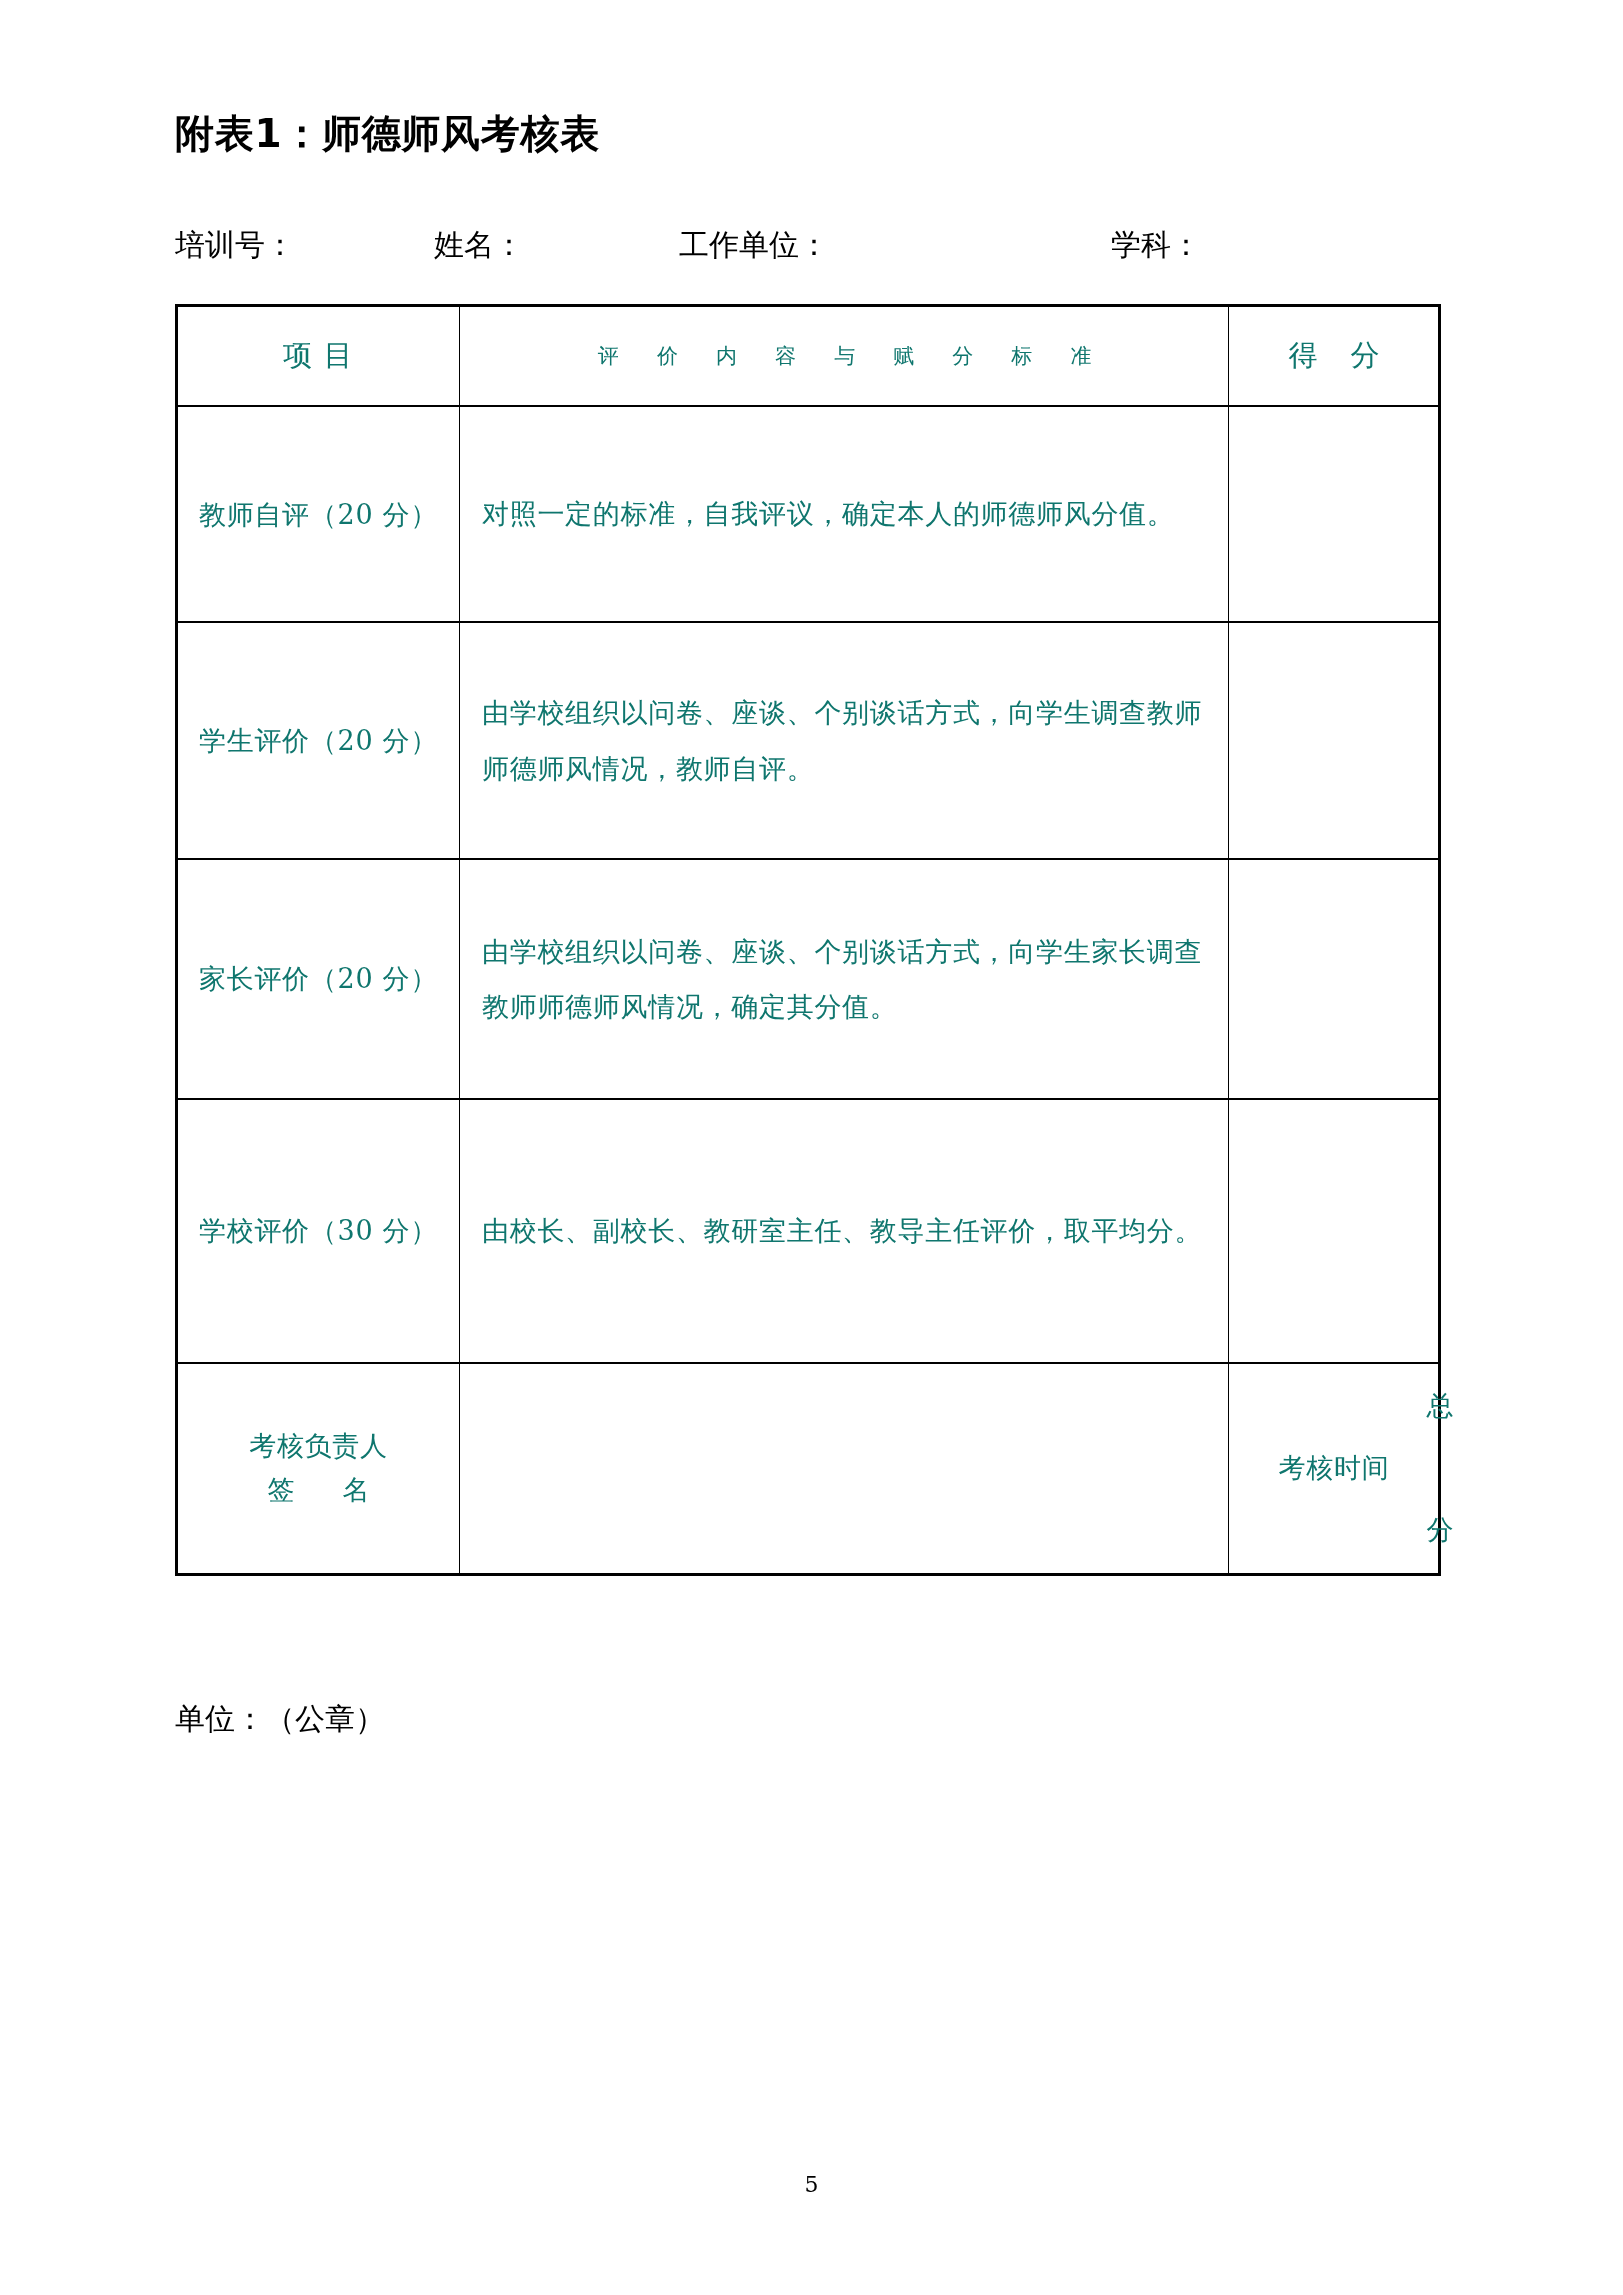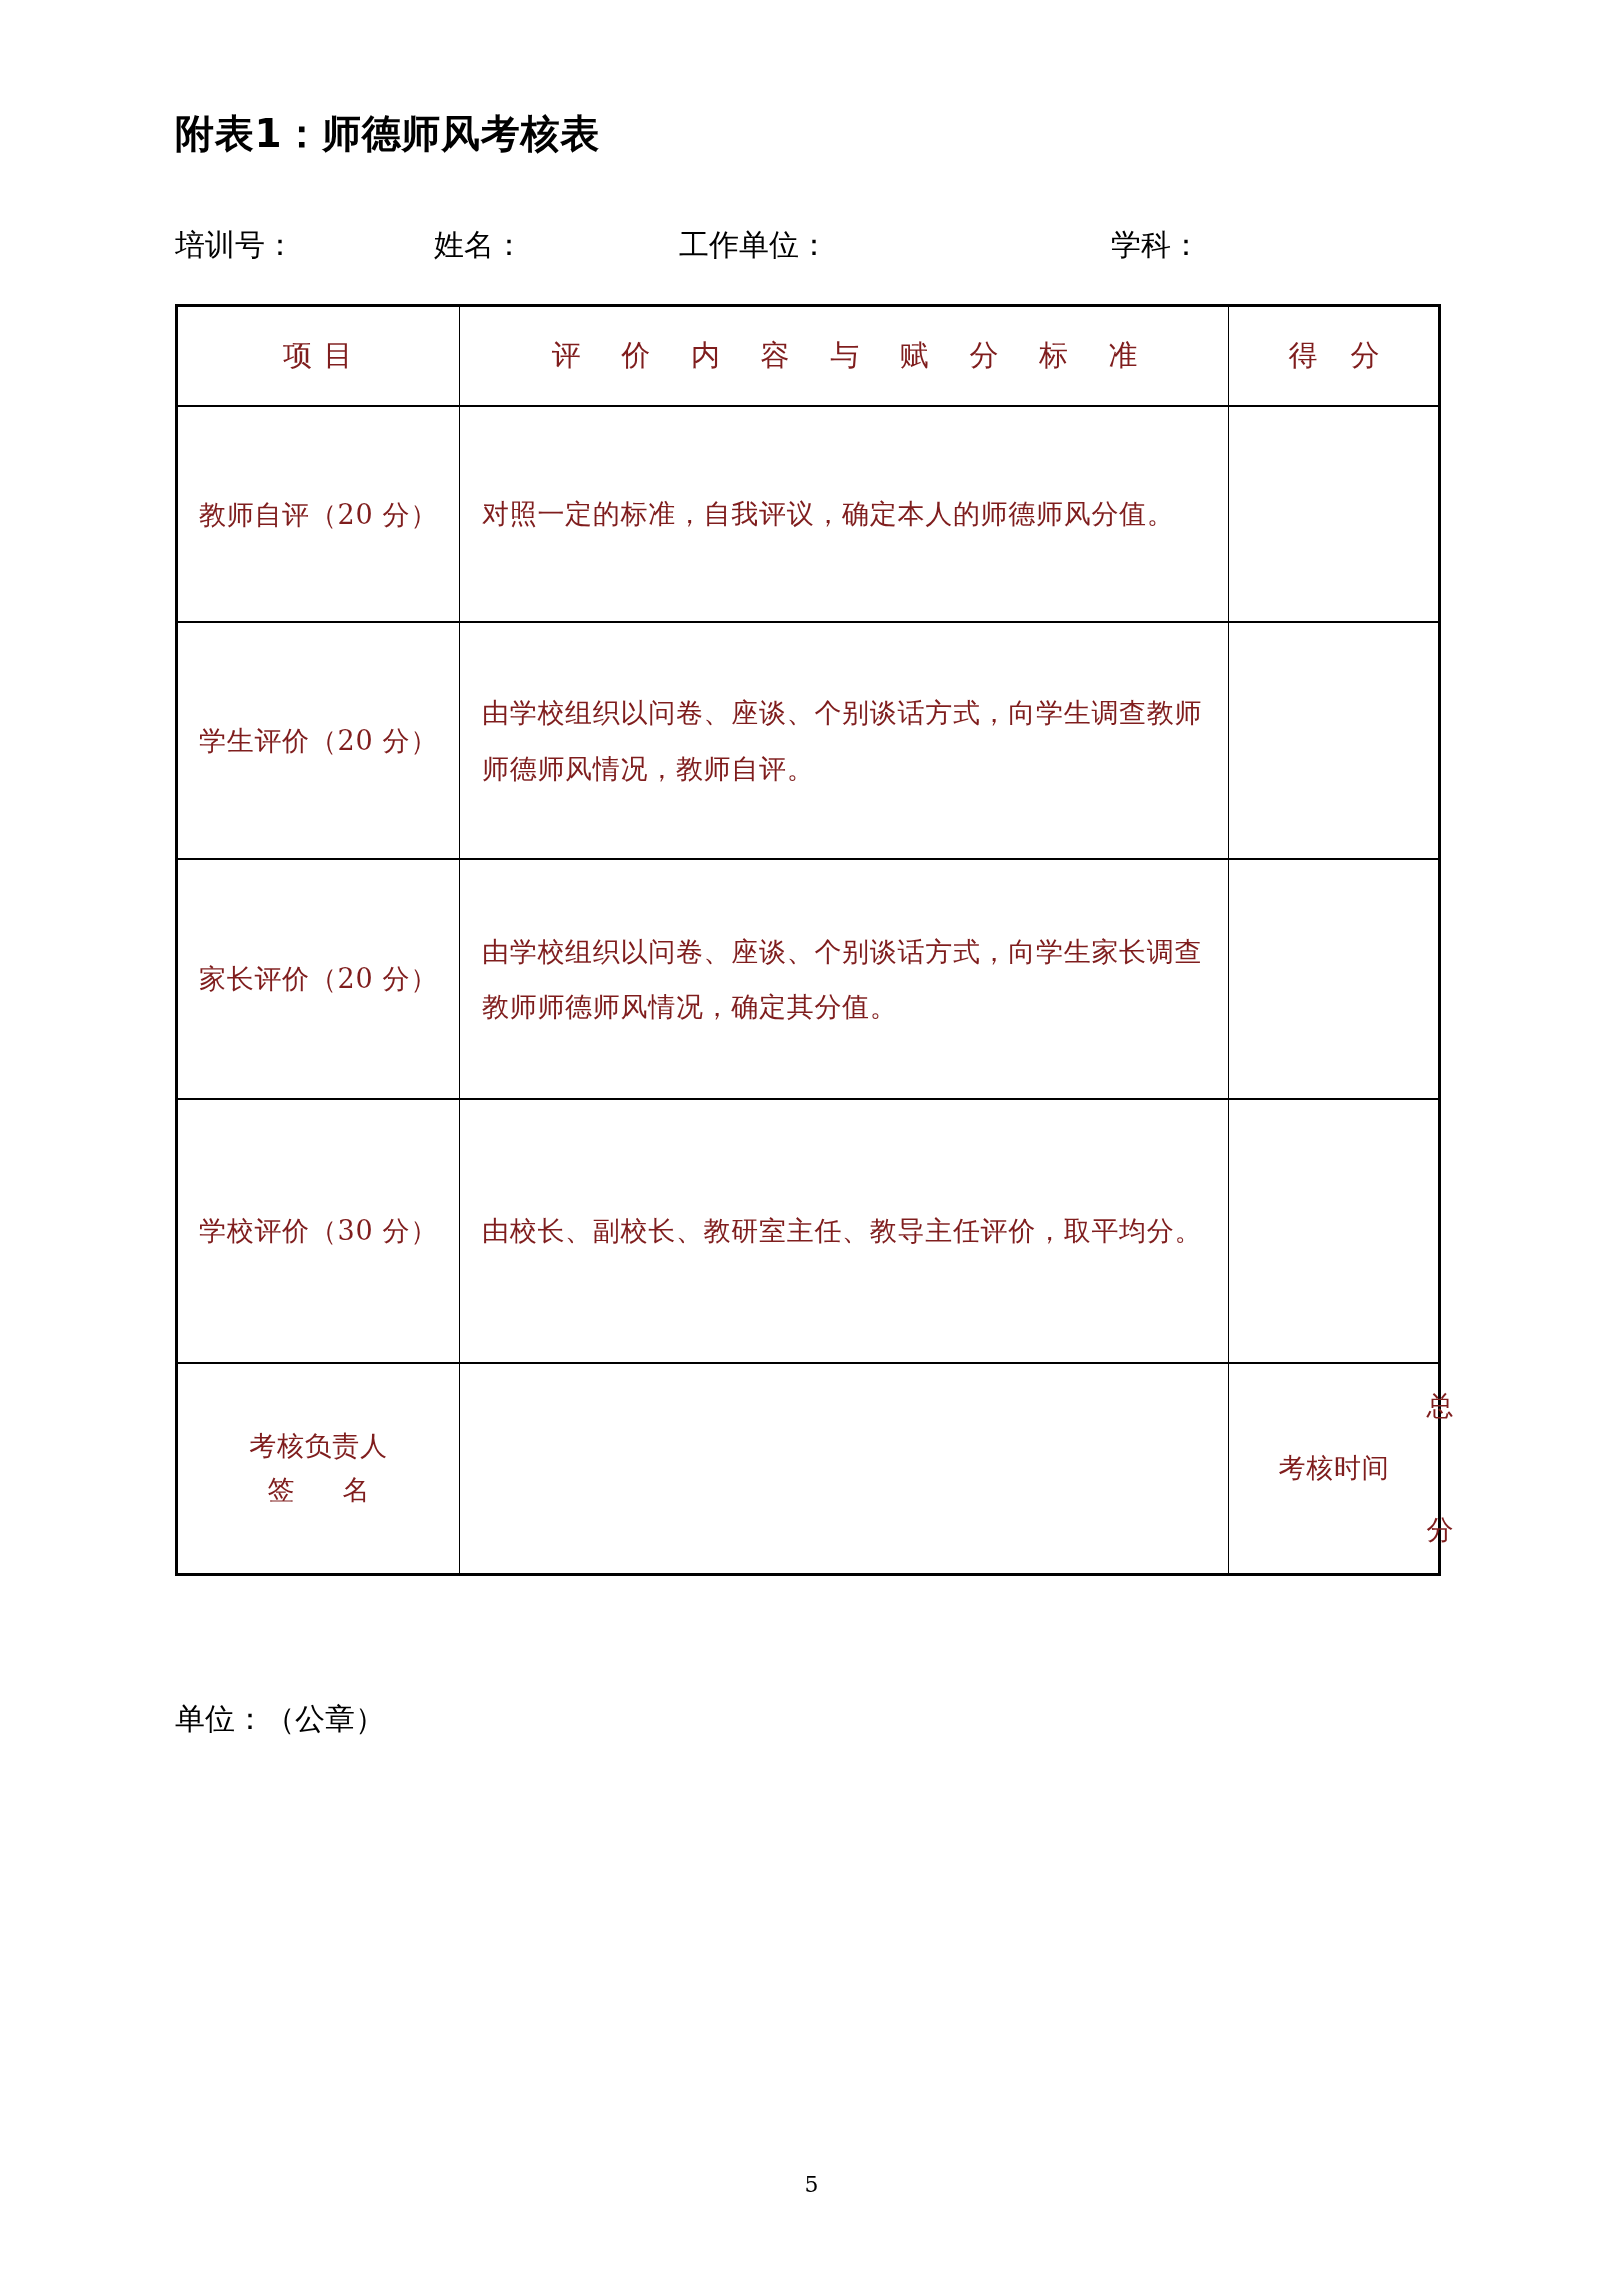--- a/index.html
+++ b/index.html
@@ -66,40 +66,40 @@
     width: 1263px;
     border-collapse: collapse;
     table-layout: fixed;
     font-family: "DejaVu Serif", "Liberation Serif", serif;
     font-size: 27px;
   }
   .grade-table td {
     border: 1.3px solid #000000;
     padding: 0;
     vertical-align: middle;
-    color: #7f1d1d;
+    color: #0f766e;
   }
   
   .grade-table {
     border: 3.3px solid #000000;
   }
 
   
   .col-item    { width: 283px; }
   .col-content { width: 769px; }
   .col-score   { width: 211px; }
 
   
   .hdr-row td {
     height: 98px;
     text-align: center;
     border-bottom-width: 2.6px;
   }
   .hdr-item { font-size: 29px; letter-spacing: 1.3px; }
-  .hdr-content { font-size: 29px; letter-spacing: 15.7px; padding-left: 17px !important; }
+  .hdr-content { font-size: 21px; letter-spacing: 15.7px; padding-left: 17px !important; }
   .hdr-score { font-size: 29px; letter-spacing: 11.8px; padding-left: 11.8px !important; }
 
   
   .body-row td { border-bottom-width: 2.6px; }
   .cell-item {
     text-align: center;
     padding: 0 6.5px !important;
     font-size: 27px;
     letter-spacing: 0.7px;
     line-height: 1.45;

